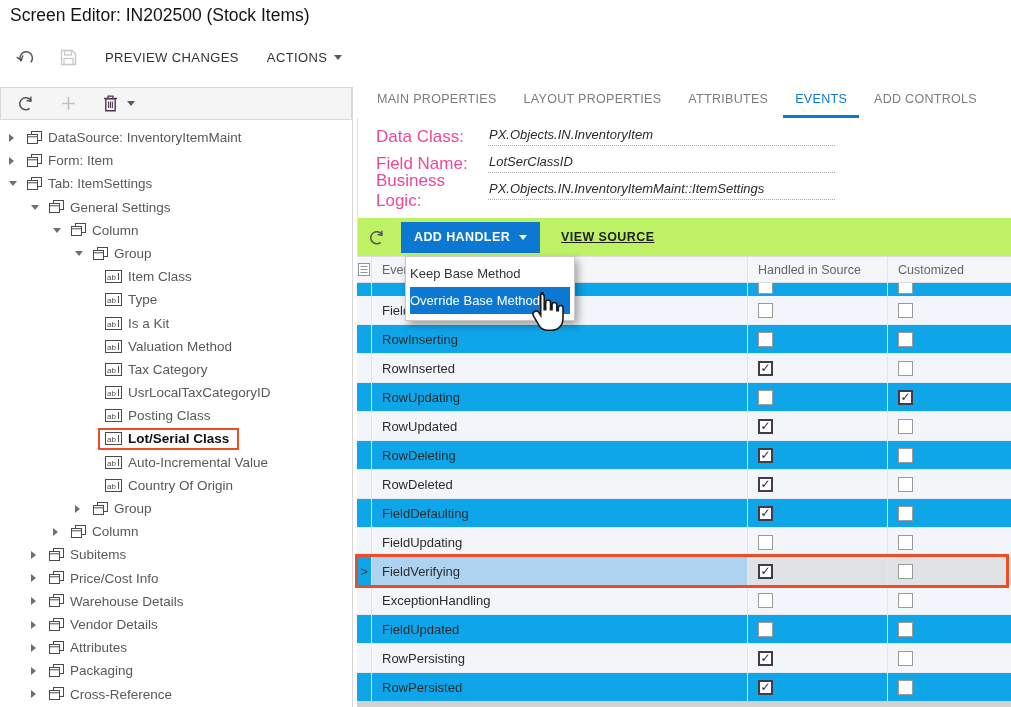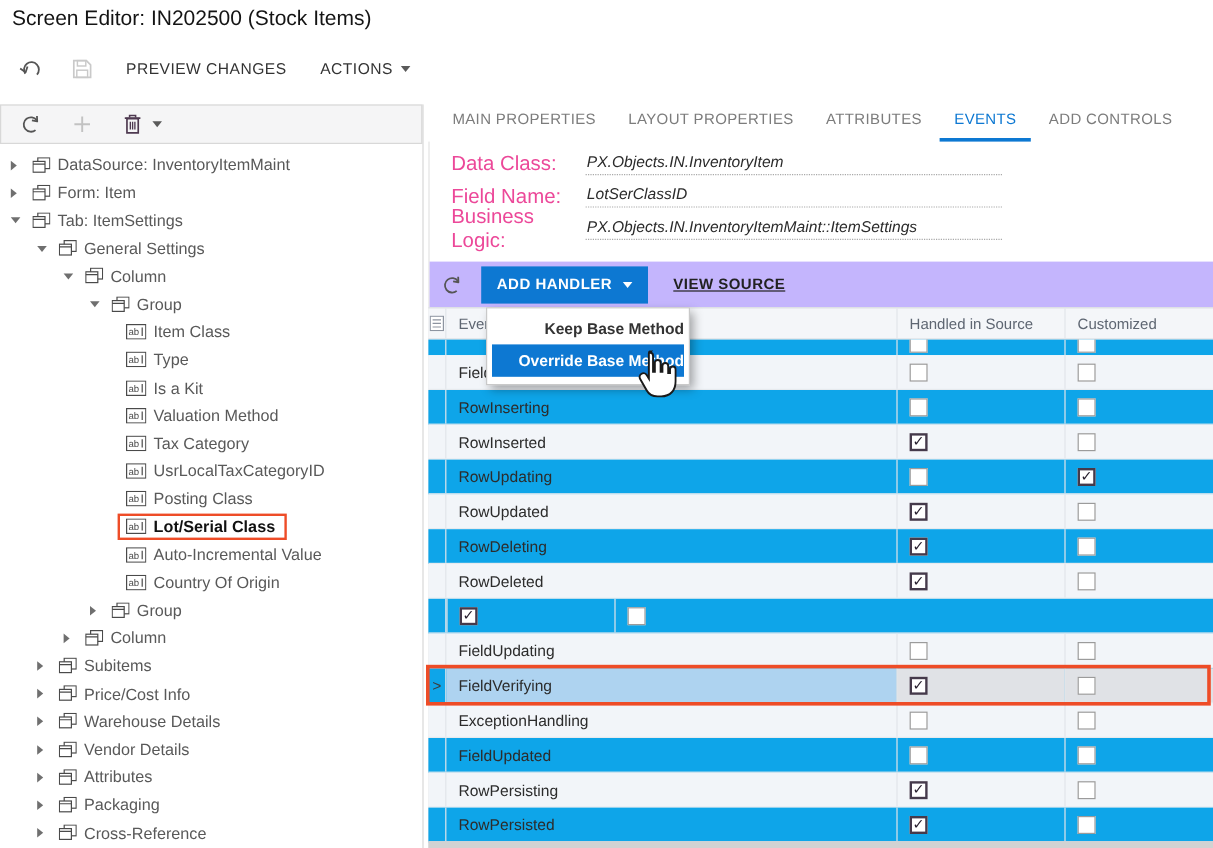--- a/index.html
+++ b/index.html
@@ -39,21 +39,21 @@
   .tab { font-size:12.5px; letter-spacing:.3px; color:#7c7c7c; padding:4px 12px 9px; margin-right:3px; cursor:default; white-space:nowrap; }
   .tab.active { color:var(--accent); border-bottom:3px solid var(--accent); }
 
   
   .props { position:absolute; left:358px; top:123px; width:540px; }
   .prow { display:flex; align-items:center; height:27px; }
   .plabel { width:130px; padding-left:18px; font-size:17px; color:#ec4899; }
   .pvalue { width:347px; font-size:13px; color:#2b2b2b; border-bottom:1px dotted #a9a9a9; padding:0 0 3px 1px;font-style:italic; }
 
   
-  .ev-toolbar { position:absolute; left:358px; top:218px; right:0; height:38px; display:flex; align-items:center; background:#c4b5fd; }
+  .ev-toolbar { position:absolute; left:358px; top:218px; right:0; height:38px; display:flex; align-items:center; background:#bef264; }
   .btn-primary { height:31px; margin-left:16px; padding:0 13px; background:var(--accent); color:#fff; border:none;
                  font-family:inherit; font-size:12.5px; font-weight:bold; letter-spacing:.4px; display:flex; align-items:center; gap:9px; cursor:default; }
   .btn-flat { margin-left:21px; background:none; border:none; font-family:inherit; font-size:12.5px; font-weight:bold; letter-spacing:.4px; color:#222; cursor:default;text-decoration:underline; }
 
   
   .grid { position:absolute; left:357px; top:256px; width:654px; bottom:0; }
   .ghead { display:flex; height:27px; background:#f4f6f9; border-top:1px solid #d9dce1; border-bottom:1px solid #d9dce1; align-items:center; font-size:12.5px; color:#5e6672; }
   .c { height:100%; display:flex; align-items:center; }
   .col-ind { width:15px; flex:0 0 15px; border-right:1px solid #e2e5ea; justify-content:center; }
   .col-ev { width:375px; flex:0 0 375px; padding-left:10px; overflow:hidden; }
@@ -70,21 +70,21 @@
   .cb { width:15px; height:15px; border:1px solid #9b9b9b; background:#fff; display:flex; align-items:center; justify-content:center;
         font-size:12px; line-height:12px; color:#241c2b; font-family:"DejaVu Sans", sans-serif; }
   .cb.checked { border:2px solid #453a4b; }
   .hscroll { position:absolute; left:357px; top:701px; width:654px; height:6px; background:#d2d2d2; }
 
   
   .row-outline { position:absolute; left:355px; top:554px; width:654px; height:34px; border:3px solid var(--red); z-index:6; pointer-events:none; }
 
   
   .menu { position:absolute; left:405px; top:256px; width:170px; background:#fff; border:1px solid #c9c9c9; box-shadow:3px 4px 8px rgba(0,0,0,.35); padding:3px 4px 6px; z-index:10; }
-  .menu-item { height:27px; line-height:27px; text-align:right; font-size:13px; color:#333; cursor:default;font-weight:bold; }
+  .menu-item { height:27px; line-height:27px; text-align:left; font-size:13px; color:#333; cursor:default; }
   .menu-item.highlighted { background:var(--accent); color:#fff; }
 
   .cursor { position:absolute; left:529px; top:292px; width:35px; height:43px; z-index:12; pointer-events:none; }
 
   .icon { display:inline-flex; align-items:center; justify-content:center; }
 </style>
 </head>
 <body>
 
 <div id="app">
@@ -639,20 +639,23 @@
           </div>
     <div class="c col-hd">
             <span class="cb checked">✓</span>
           </div>
     <div class="c col-cu">
             <span class="cb"></span>
           </div>
   </div>
         <div class="grow">
     <div class="c col-ind"></div>
+    <div class="c col-ev">
+            <span>FieldDefaulting</span>
+          </div>
     <div class="c col-hd">
             <span class="cb checked">✓</span>
           </div>
     <div class="c col-cu">
             <span class="cb"></span>
           </div>
   </div>
         <div class="grow stripe">
     <div class="c col-ind"></div>
     <div class="c col-ev">

